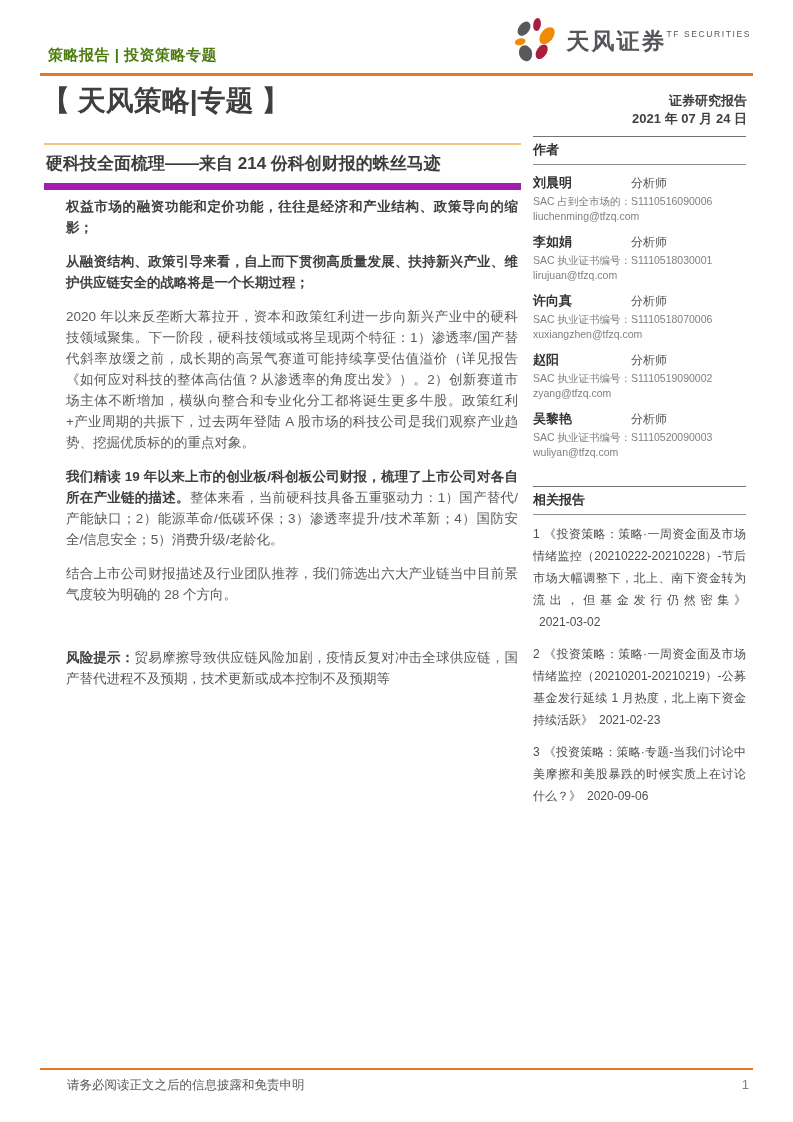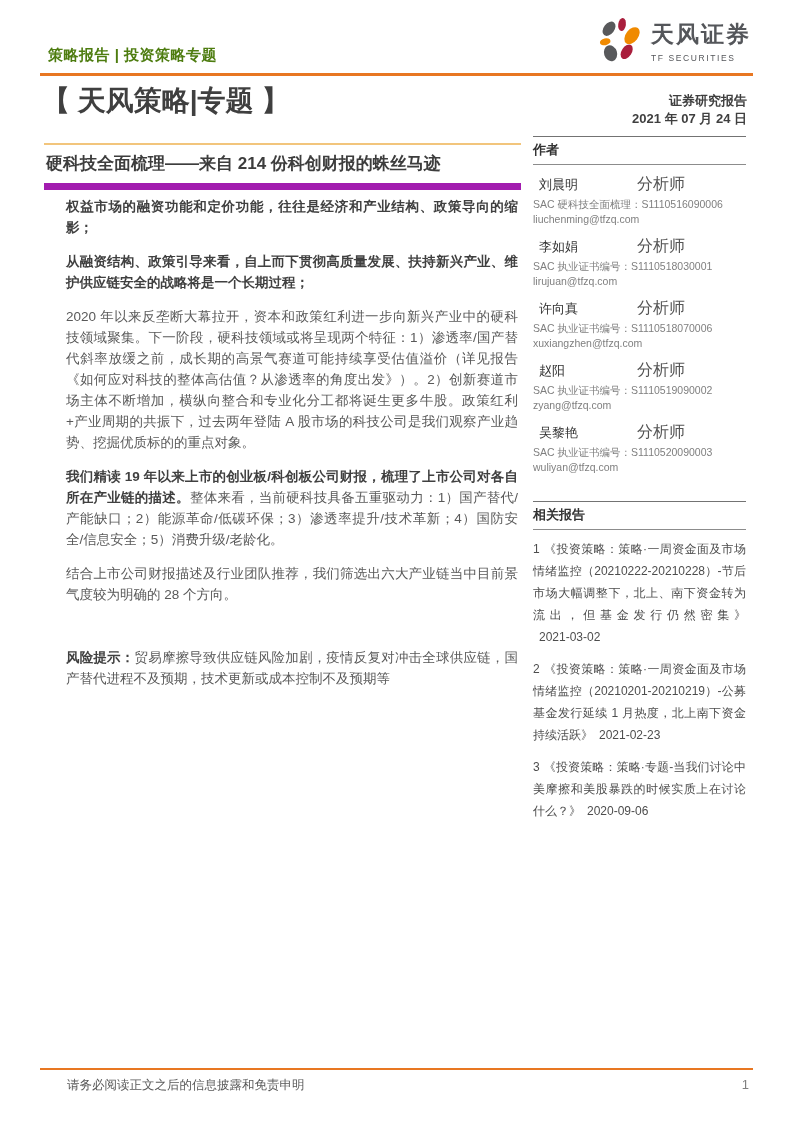--- a/index.html
+++ b/index.html
@@ -16,21 +16,21 @@
   
   .doc-category {
     position: absolute; left: 48px; top: 46px;
     font-size: 15px; font-weight: bold; color: #4d7c0f;
     letter-spacing: 0.5px;
   }
   .logo {
     position: absolute; right: 42px; top: 14px;
     display: flex; align-items: center; gap: 9px;
   }
-  .logo-text { display: flex; flex-direction: column; }
+  .logo-text { display: flex; flex-direction: row; }
   .logo-cn { font-size: 23px; font-weight: 600; color: #54565a; letter-spacing: 2px; }
   .logo-en { font-size: 8.5px; color: #54565a; letter-spacing: 1.6px; margin-top: 3px; }
   .header-rule {
     position: absolute; left: 40px; right: 40px; top: 73px;
     height: 3px; background: #e87722;
   }
 
   
   .main-title {
     position: absolute; left: 42px; top: 82px; margin: 0;
@@ -61,22 +61,22 @@
 
   
   .sidebar { position: absolute; left: 533px; top: 136px; width: 213px; }
   .sb-heading {
     font-size: 13px; font-weight: bold; color: #333333;
     border-top: 1px solid #737373; border-bottom: 1px solid #8c8c8c;
     padding: 4px 0 5px 0;
   }
   .author { margin-top: 9px; }
   .author-row { display: flex; align-items: baseline; }
-  .author-name { width: 98px; font-size: 13px; font-weight: normal; color: #333333; margin-left: 6px; }
-  .author-role { font-size: 16px; color: #555555; }
+  .author-name { width: 98px; font-size: 13px; font-weight: bold; color: #333333; }
+  .author-role { font-size: 12px; color: #555555; }
   .author-sac { font-size: 10.5px; color: #7f7f7f; line-height: 15px; margin-top: 2px; }
   .author-email { font-size: 10.5px; color: #7f7f7f; line-height: 15px; text-decoration: none; display: block; }
   .related-section { margin-top: 26px; }
   .report-item {
     margin: 8px 0 10px 0;
     font-size: 12px; color: #4d4d4d; line-height: 22px;
     text-align: justify;
   }
   .ri-index { margin-right: 4px; }
   .ri-date { margin-left: 6px; white-space: nowrap; }
@@ -138,21 +138,21 @@
 
   <aside class="sidebar">
 
     <div class="sb-heading">作者</div>
 
     <div class="author">
       <div class="author-row">
         <span class="author-name">刘晨明</span>
         <span class="author-role">分析师</span>
       </div>
-      <div class="author-sac">SAC 硬科技全面梳理：S1110516090006</div>
+      <div class="author-sac">SAC 占到全市场的：S1110516090006</div>
       <a class="author-email" href="#">liuchenming@tfzq.com</a>
     </div>
 
     <div class="author">
       <div class="author-row">
         <span class="author-name">李如娟</span>
         <span class="author-role">分析师</span>
       </div>
       <div class="author-sac">SAC 执业证书编号：S1110518030001</div>
       <a class="author-email" href="#">lirujuan@tfzq.com</a>

